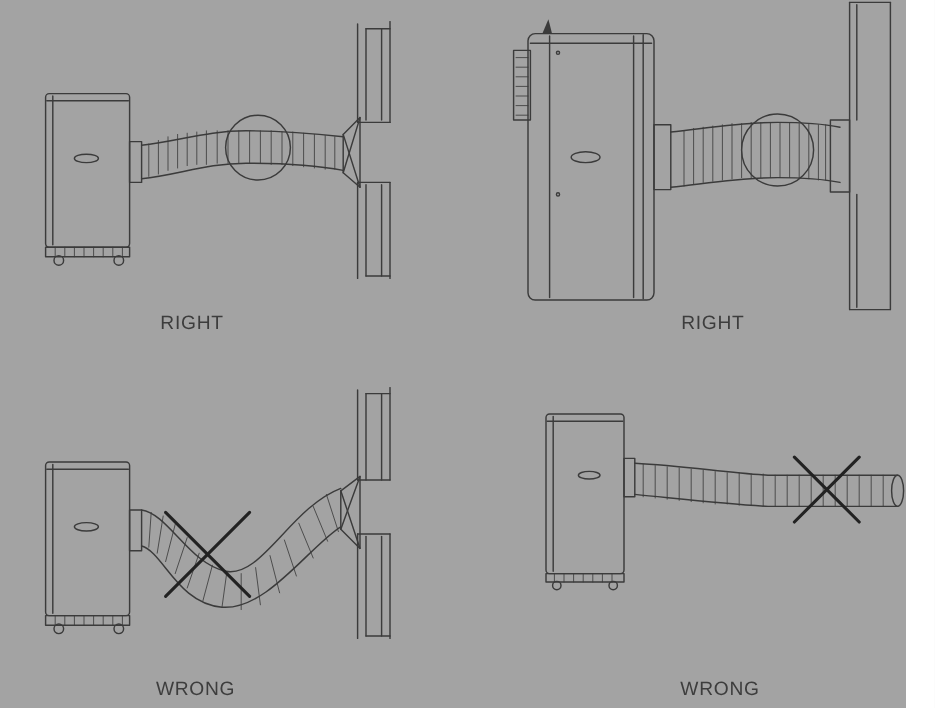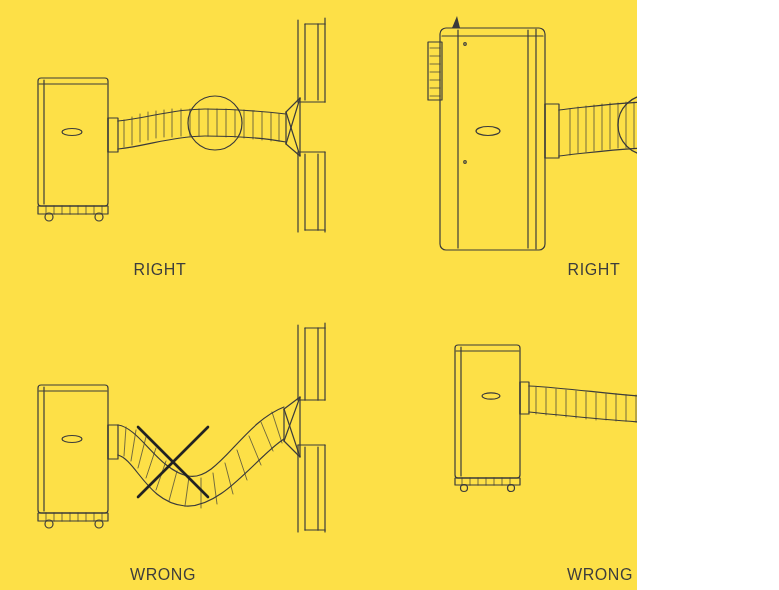--- a/index.html
+++ b/index.html
@@ -1,22 +1,22 @@
 <!DOCTYPE html>
 <html><head>
 <meta charset="utf-8">
 <style>
   * { margin: 0; padding: 0; box-sizing: border-box; }
   html, body { background: #ffffff; }
   body { font-family: "Liberation Sans", sans-serif; }
   .canvas {
     position: relative;
-    width: 637px;
+    width: 755px;
     height: 590px;
-    background: #fde047;
+    background: #a3a3a3;
     overflow: hidden;
   }
   .panel-svg { position: absolute; }
   .panel-label {
     position: absolute;
     transform: translateX(-50%);
     font-size: 16px;
     letter-spacing: 0.6px;
     color: #3d3d3d;
     white-space: nowrap;

